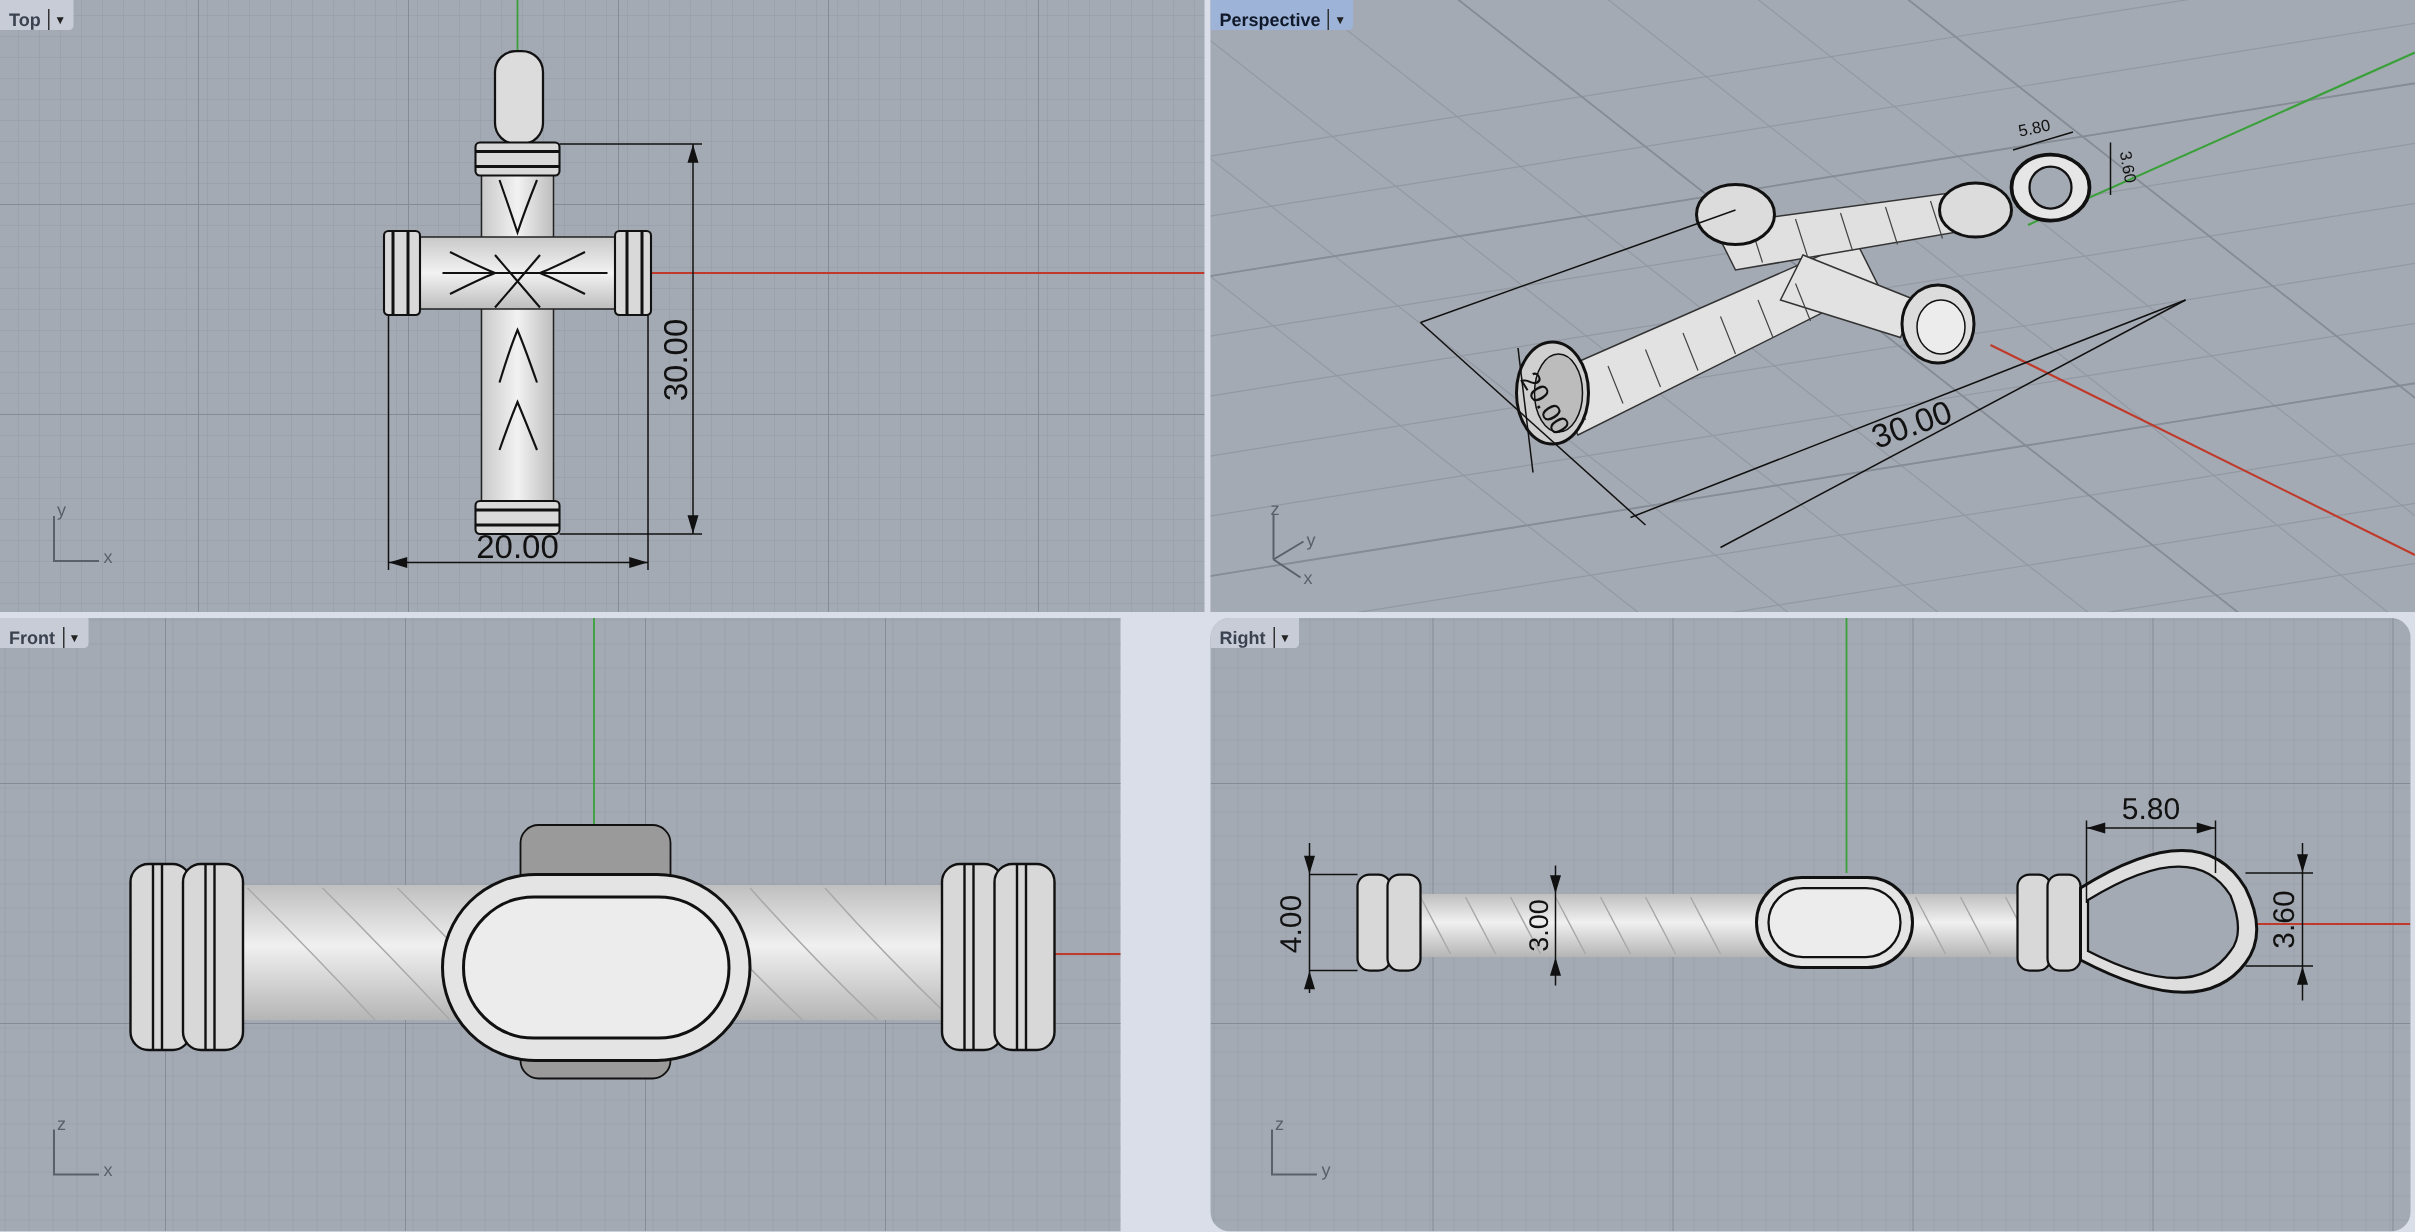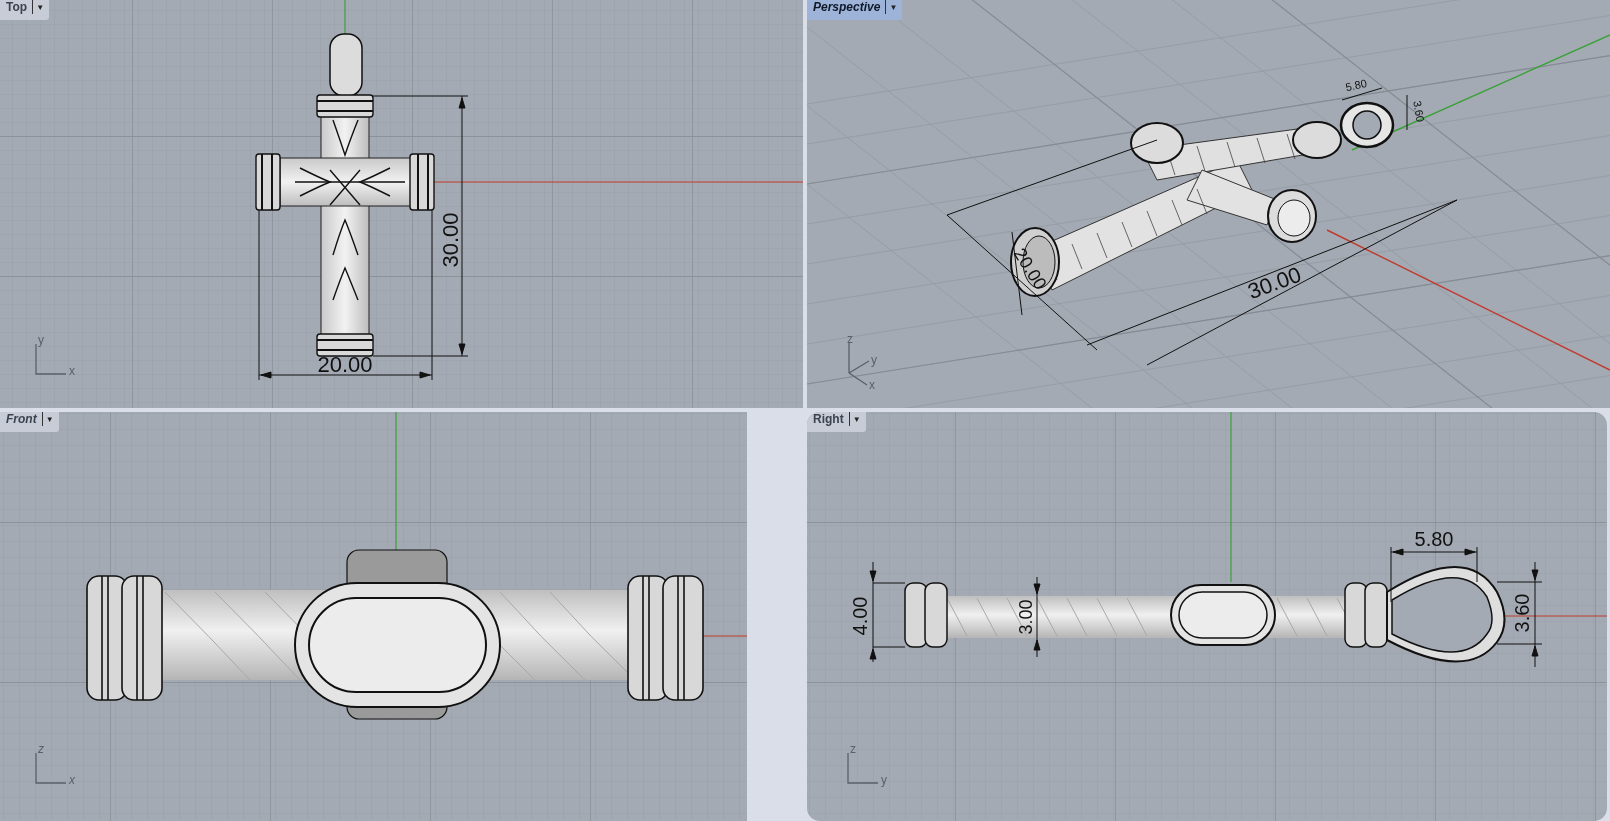--- a/index.html
+++ b/index.html
@@ -1,25 +1,25 @@
 <!DOCTYPE html>
 <html><head>
 <meta charset="utf-8">
 <style>
   html, body { margin:0; padding:0; }
   body { width:1610px; height:821px; background:#d9dee8; overflow:hidden; font-family:"Liberation Sans", sans-serif; position:relative; }
   .vp { position:absolute; background:#a4aab3; overflow:hidden; }
   .vp svg.scene { position:absolute; left:0; top:0; }
-  .vp-tab { position:absolute; left:0; top:0; height:20px; display:flex; align-items:flex-start; background:#c7ccd6; border-bottom-right-radius:3px; padding:0 3px 0 6px; font-size:12px; font-weight:bold; color:#3b4250; z-index:3; }
-  .vp-tab.active { background:#9db4d8; color:#10182a;font-style:italic; }
+  .vp-tab { position:absolute; left:0; top:0; height:20px; display:flex; align-items:flex-end; background:#c7ccd6; border-bottom-right-radius:3px; padding:0 3px 0 6px; font-size:12px; font-weight:bold; color:#3b4250; z-index:3; }
+  .vp-tab.active { background:#9db4d8; color:#10182a; }
   .vp-tab .lbl { padding-right:5px; border-right:1px solid #333; line-height:14px; }
   .vp-tab .dd { width:12px; height:14px; display:flex; align-items:center; justify-content:center; font-size:8px; color:#222; margin-left:1px; }
   #vp-top { left:0; top:0; width:803px; height:408px; }
   #vp-persp { left:807px; top:0; width:803px; height:408px; }
-  #vp-front { left:0; top:412px; width:747px; height:409px;font-style:italic; }
+  #vp-front { left:0; top:412px; width:747px; height:409px; }
   #vp-right { left:807px; top:412px; width:800px; height:409px;border-radius:13px; }
   .axis-lbl { font-family:"Liberation Sans", sans-serif; font-size:12px; fill:#5a606a; }
   .dim-txt { font-family:"Liberation Sans", sans-serif; fill:#111; }
 </style>
 </head>
 <body>
 
 <div class="vp" id="vp-top">
   <div class="vp-tab">
     <span class="lbl">Top</span>

